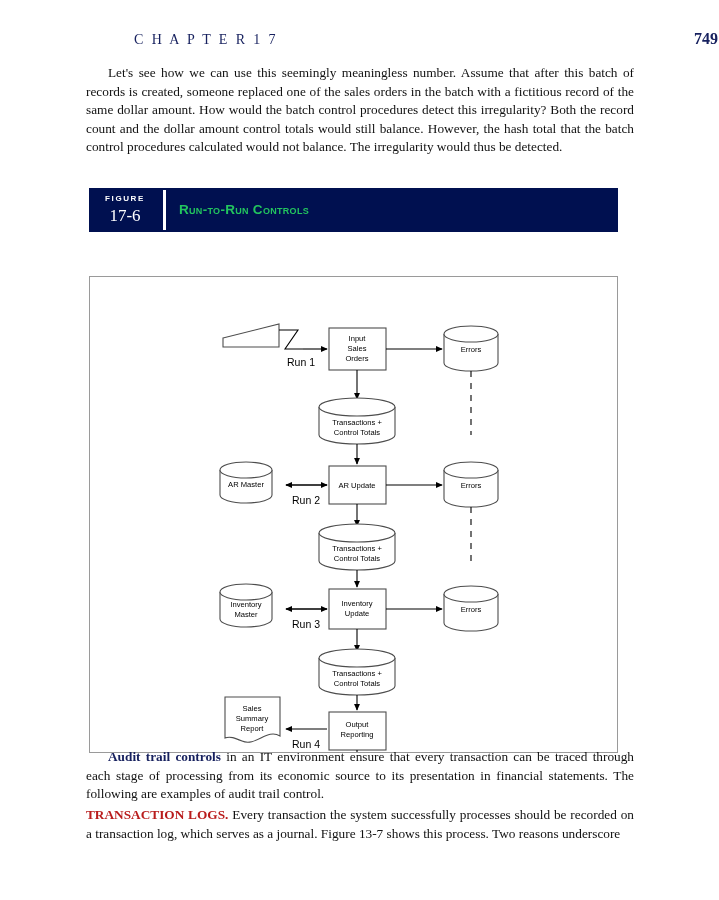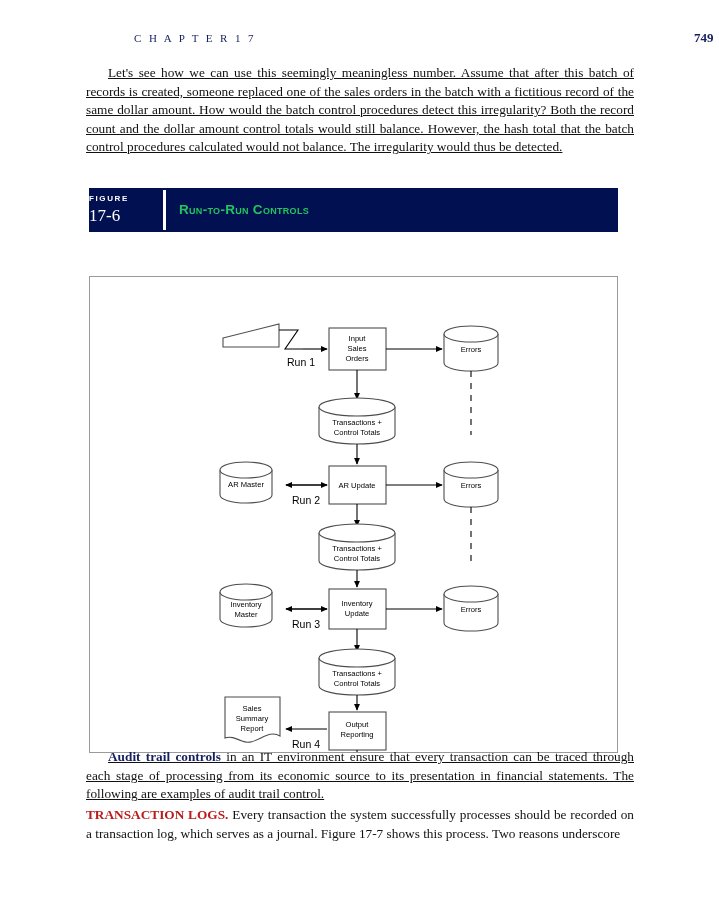--- a/index.html
+++ b/index.html
@@ -22,56 +22,56 @@
     left: 0;
     top: 30px;
     width: 719px;
     height: 20px;
   }
   .runhead .chapter-label {
     position: absolute;
     left: 106px;
     top: 2px;
     font-family: "Liberation Serif", serif;
-    font-size: 11px;
+    font-size: 14px;
     letter-spacing: 2.4px;
     color: #16205e;
     padding-left: 28px;
   }
   .runhead .runhead-title {
     position: absolute;
     left: 239px;
     top: 1px;
     font-family: "Liberation Serif", serif;
     font-size: 11.5px;
     font-weight: bold;
     color: #16205e;
     white-space: nowrap;
   }
   .runhead .page-number {
     position: absolute;
     left: 650px;
     top: 0px;
     font-family: "Liberation Serif", serif;
-    font-size: 13px;
+    font-size: 16px;
     font-weight: bold;
     color: #16205e;
     padding-left: 44px;
   }
 
   
   .para {
     position: absolute;
     font-family: "Liberation Serif", serif;
     font-size: 13.3px;
     line-height: 18.6px;
     text-align: justify;
     color: #111111;
   }
-  .para.indent { text-indent: 22px; text-decoration: underline; }
+  .para.indent { text-indent: 22px; }
   .para-top  { left: 86px; top: 64px;  width: 548px; }
   .para-mid  { left: 86px; top: 748px; width: 548px; }
   .para-bot  { left: 86px; top: 806px; width: 548px; }
 
   .lead-bold {
     font-weight: bold;
     color: #16205e;
     margin-top: 44px;
   }
   .lead-caps {
@@ -95,21 +95,21 @@
     height: 44px;
     background: #001050;
   }
   .fig-num-block {
     position: absolute;
     left: 0;
     top: 0;
     width: 72px;
     height: 60px;
     color: #ffffff;
-    text-align: left;
+    text-align: center;
   }
   .fig-word {
     position: absolute;
     left: 0; top: 6px;
     width: 72px;
     font-family: "Liberation Sans", sans-serif;
     font-size: 8px;
     font-weight: bold;
     letter-spacing: 1.6px;
   }
@@ -337,14 +337,14 @@
       </svg>
     </div>
   </div>
 </div>
 
 <div class="para para-mid indent">
   <span class="lead-bold">Audit trail controls</span><span> in an IT environment ensure that every transaction can be traced through each stage of processing from its economic source to its presentation in financial statements. The following are examples of audit trail control.</span>
 </div>
 
 <div class="para para-bot">
-  <span class="lead-caps">TRANSACTION LOGS.</span><span>  Every transaction the system successfully processes should be recorded on a transaction log, which serves as a journal. Figure 17-7 shows this process. Two reasons underscore</span>
+  <span class="lead-caps">TRANSACTION LOGS.</span><span>  Every transaction the system successfully processes should be recorded on a transaction log, which serves as a journal. Figure 13-7 shows this process. Two reasons underscore</span>
 </div>
 
 </body></html>

